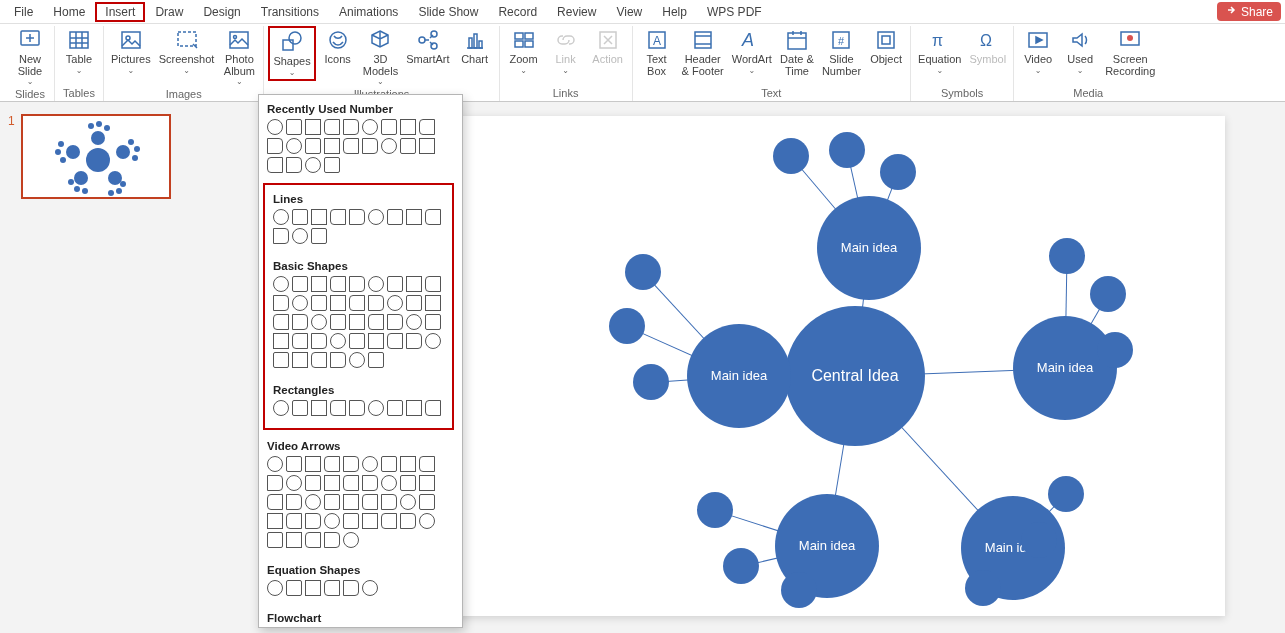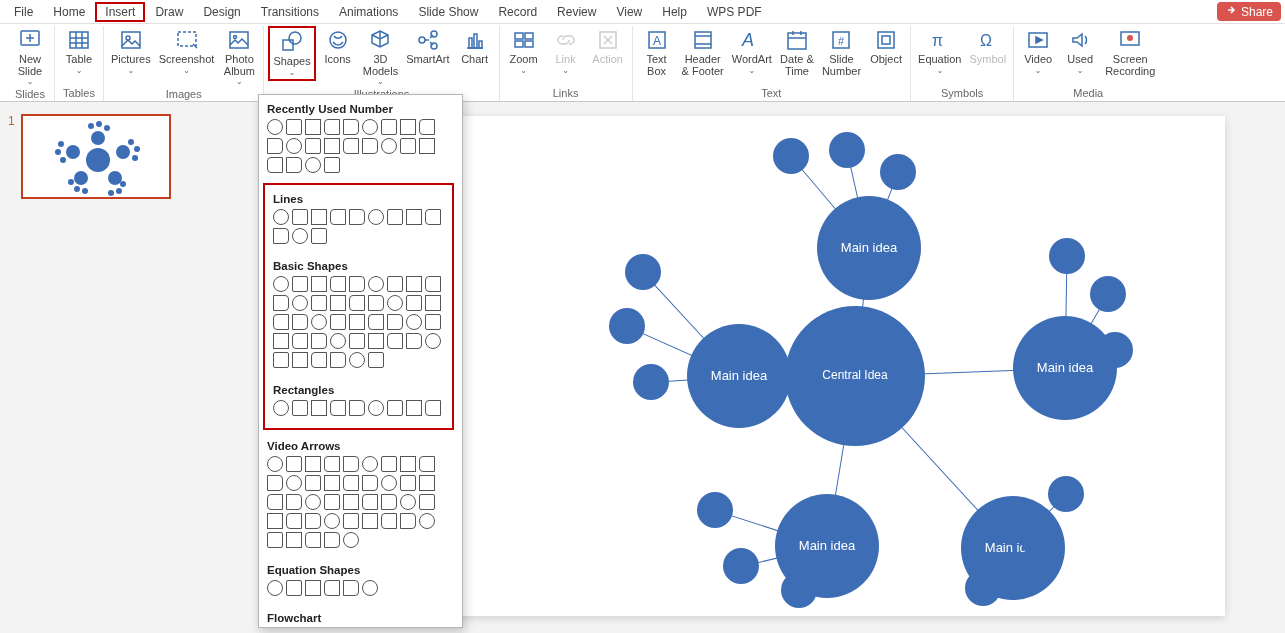--- a/index.html
+++ b/index.html
@@ -411,21 +411,21 @@
         <div class="conn" style="left: 314px; top: 260px; width: 88.2043px; transform: rotate(176.1deg);"></div>
         <div class="conn" style="left: 640px; top: 252px; width: 112.018px; transform: rotate(-88.977deg);"></div>
         <div class="conn" style="left: 640px; top: 252px; width: 85.5862px; transform: rotate(-59.8399deg);"></div>
         <div class="conn" style="left: 640px; top: 252px; width: 53.1413px; transform: rotate(-19.7989deg);"></div>
         <div class="conn" style="left: 402px; top: 430px; width: 117.644px; transform: rotate(-162.181deg);"></div>
         <div class="conn" style="left: 402px; top: 430px; width: 88.295px; transform: rotate(166.908deg);"></div>
         <div class="conn" style="left: 402px; top: 430px; width: 52.1536px; transform: rotate(122.471deg);"></div>
         <div class="conn" style="left: 588px; top: 432px; width: 27.2029px; transform: rotate(-17.1027deg);"></div>
         <div class="conn" style="left: 588px; top: 432px; width: 75.6637px; transform: rotate(-45.5355deg);"></div>
         <div class="conn" style="left: 588px; top: 432px; width: 50px; transform: rotate(126.87deg);"></div>
-        <div class="bubble" style="left: 360px; top: 190px; width: 140px; height: 140px; font-size: 12px;">Central Idea</div>
+        <div class="bubble" style="left: 360px; top: 190px; width: 140px; height: 140px; font-size: 16px;">Central Idea</div>
         <div class="bubble" style="left: 392px; top: 80px; width: 104px; height: 104px;">Main idea</div>
         <div class="bubble" style="left: 262px; top: 208px; width: 104px; height: 104px;">Main
 idea</div>
         <div class="bubble" style="left: 588px; top: 200px; width: 104px; height: 104px;">Main idea</div>
         <div class="bubble" style="left: 350px; top: 378px; width: 104px; height: 104px;">Main idea</div>
         <div class="bubble" style="left: 536px; top: 380px; width: 104px; height: 104px;">Main idea</div>
         <div class="bubble mini" style="left: 348px; top: 22px;"></div>
         <div class="bubble mini" style="left: 404px; top: 16px;"></div>
         <div class="bubble mini" style="left: 455px; top: 38px;"></div>
         <div class="bubble mini" style="left: 200px; top: 138px;"></div>

